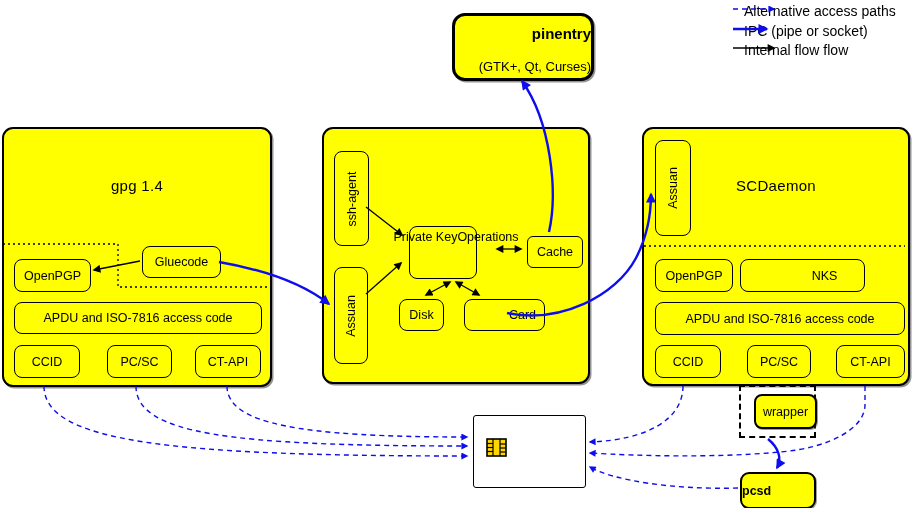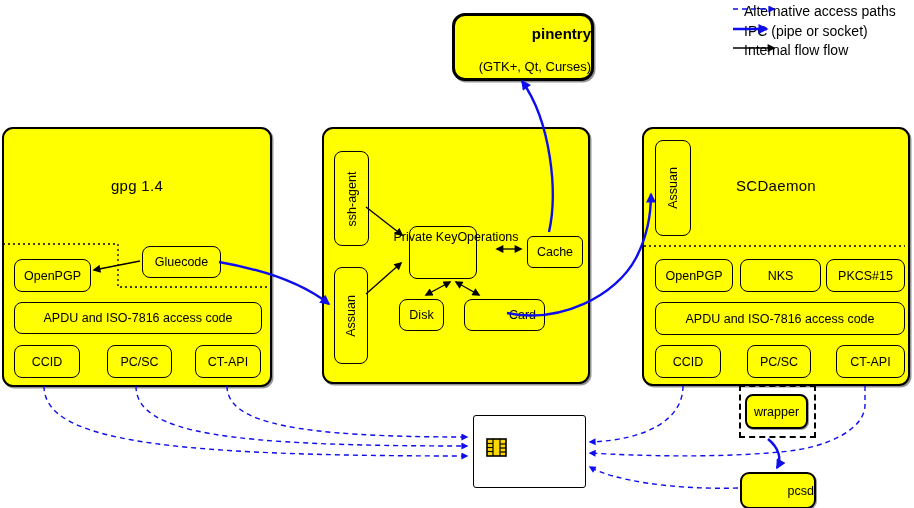--- a/index.html
+++ b/index.html
@@ -32,28 +32,28 @@
   .pinentry{
     position:absolute;left:452px;top:13px;width:136px;height:62px;
     background:#ffff00;border:3px solid #000;border-radius:13px;
     box-shadow:1.5px 1.5px 0 rgba(60,60,60,.55);text-align:right;
   }
   .pinentry .t{font-weight:bold;font-size:15px;margin-top:9px;}
   .pinentry .s{font-size:13px;margin-top:17px;padding-left:16px;}
   
   .wrapdash{position:absolute;left:739px;top:385px;width:77px;height:53px;border:2px dashed #000;box-sizing:border-box;}
   .wrapbox{
-    position:absolute;left:4px;top:7px;width:59px;height:31px;background:#ffff00;
+    position:absolute;left:13px;top:7px;width:59px;height:31px;background:#ffff00;
     border:2px solid #000;border-radius:8px;display:flex;align-items:center;justify-content:center;
     font-size:12.5px;box-shadow:1px 1px 0 rgba(60,60,60,.5);
   }
   .pcsd{
     position:absolute;left:740px;top:472px;width:72px;height:33px;background:#ffff00;
-    border:2px solid #000;border-radius:9px;display:flex;align-items:center;justify-content:flex-end;
-    font-size:12.5px;box-shadow:1px 1px 0 rgba(60,60,60,.5);
+    border:2px solid #000;border-radius:9px;display:flex;align-items:center;justify-content:flex-start;
+    font-size:12.5px;box-shadow:1px 1px 0 rgba(60,60,60,.5);font-weight:bold;
   }
   
   .smartcard{
     position:absolute;left:473px;top:415px;width:111px;height:71px;background:#fff;
     border:1.6px solid #000;border-radius:3px;
   }
   .chip{position:absolute;left:12px;top:22px;}
   
   .legendtext{position:absolute;left:744px;font-size:14px;white-space:nowrap;}
   
@@ -109,25 +109,22 @@
   </div>
 
   <div class="bigbox" style="left:642px;top:127px;width:264px;height:255px;">
     <div class="bigtitle">SCDaemon</div>
     <div class="vbox" style="left:11px;top:11px;width:34px;height:94px;">
       <span class="vlabel">Assuan</span>
     </div>
     <div class="ibox" style="left:11px;top:130px;width:76px;height:31px;">
       <span>OpenPGP</span>
     </div>
-    <div class="ibox" style="left:96px;top:130px;width:79px;height:31px;">
+    <div class="ibox" style="left:96px;top:130px;width:79px;height:31px;padding-left:44px;">
       <span>NKS</span>
-    </div>
-    <div class="ibox" style="left:182px;top:130px;width:77px;height:31px;">
-      <span>PKCS#15</span>
     </div>
     <div class="ibox" style="left:11px;top:173px;width:248px;height:31px;">
       <span>APDU and ISO-7816 access code</span>
     </div>
     <div class="ibox" style="left:11px;top:216px;width:64px;height:31px;">
       <span>CCID</span>
     </div>
     <div class="ibox" style="left:103px;top:216px;width:62px;height:31px;">
       <span>PC/SC</span>
     </div>

